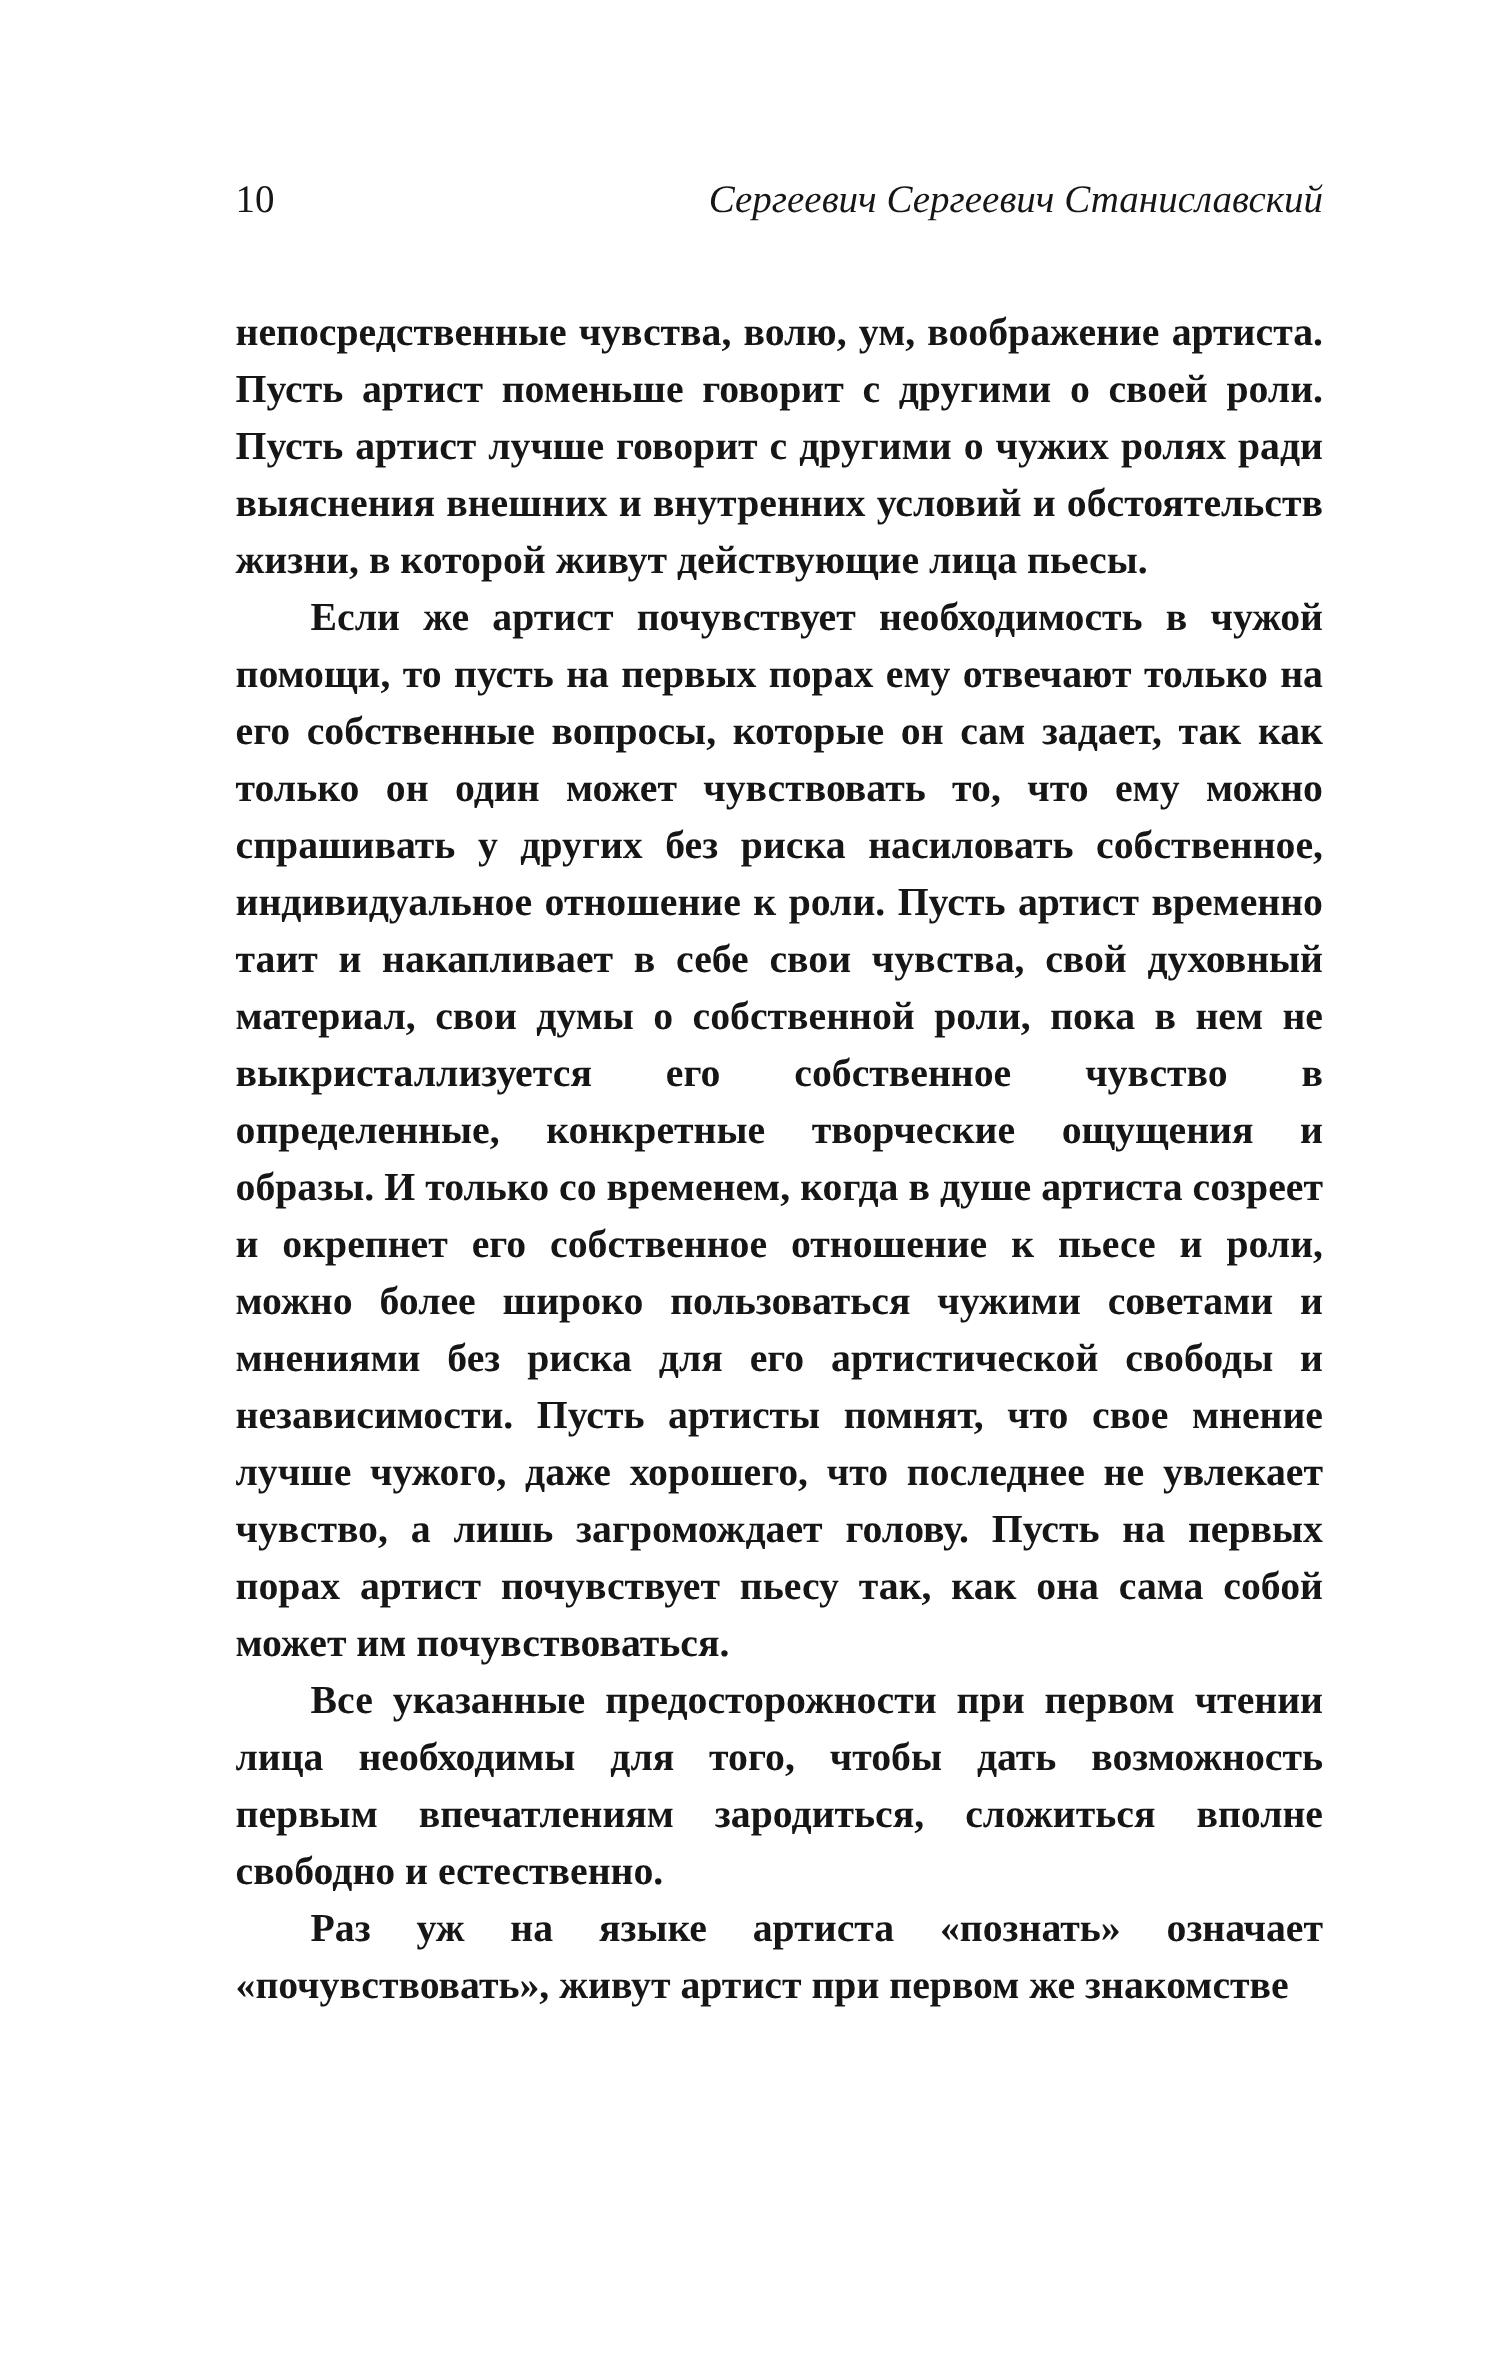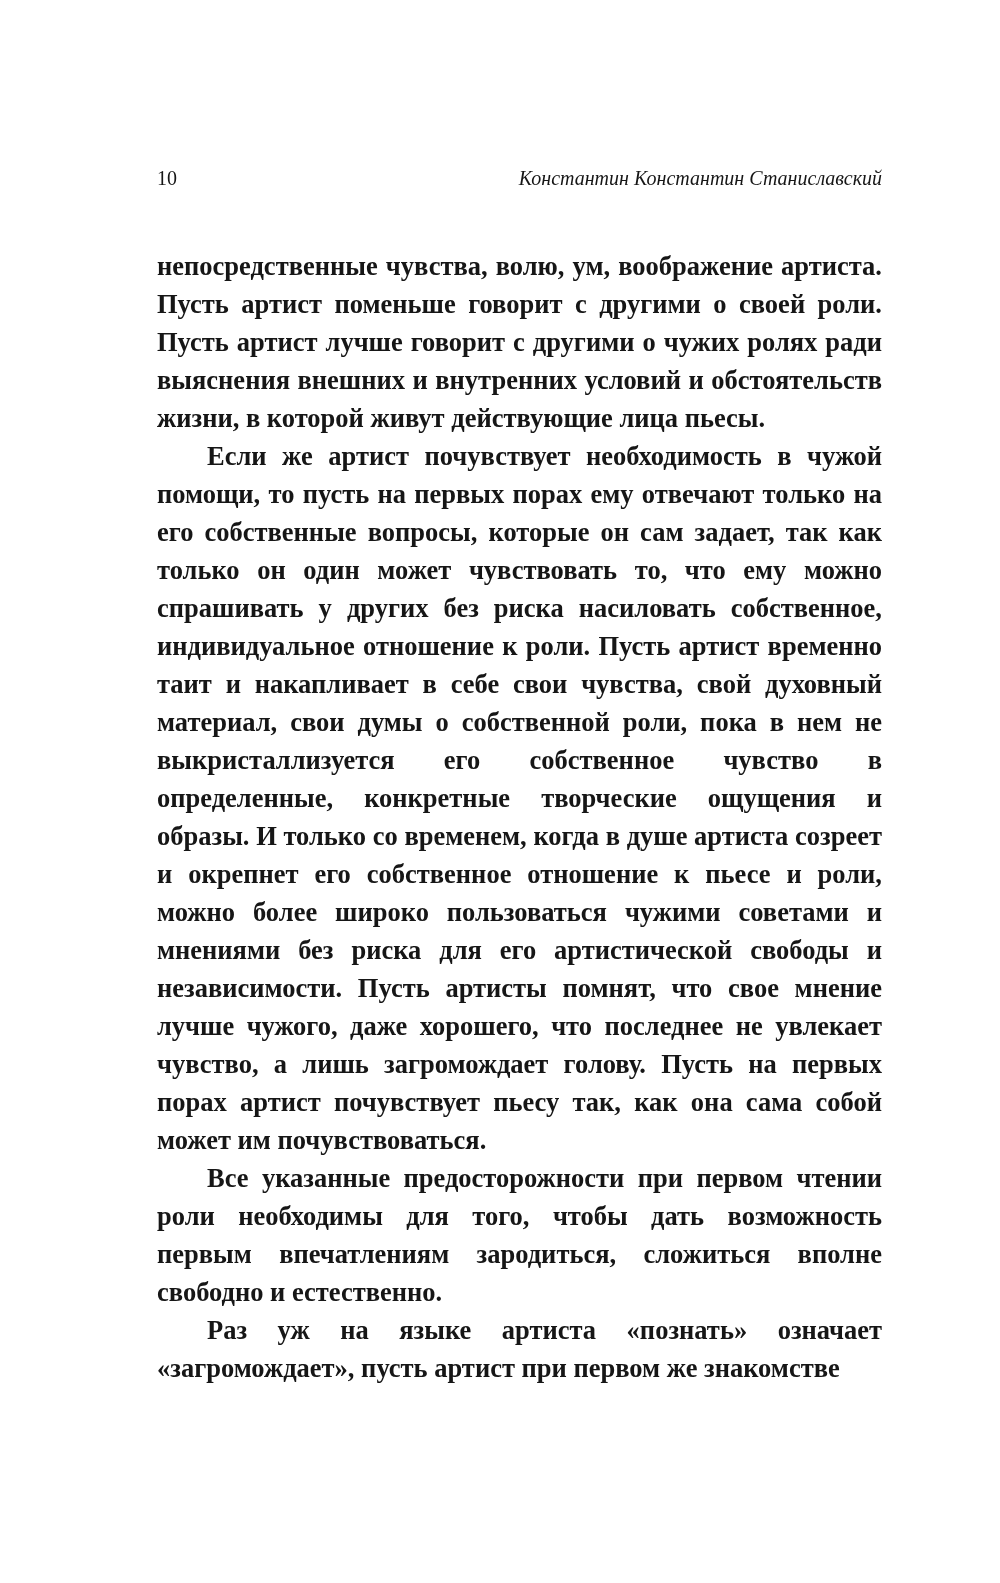--- a/index.html
+++ b/index.html
@@ -19,24 +19,23 @@
     width: 1000px;
     height: 1583px;
     padding: 118px 118px 0 157px;
     background: #ffffff;
     overflow: hidden;
   }
   .running-head {
     display: flex;
     justify-content: space-between;
     align-items: flex-start;
-    font-size: 20px;
+    font-size: 26px;
     line-height: 30px;
     margin-bottom: 54px;
-    margin-top: 45px;
   }
   .running-head .pagenum {
     font-style: normal;
   }
   .running-head .title {
     font-style: italic;
   }
   .body-text {
     font-size: 26.5px;
     line-height: 38px;
@@ -53,23 +52,23 @@
     text-indent: 50px;
   }
 </style>
 </head>
 <body>
 
 <div class="page">
 
   <div class="running-head">
     <span class="pagenum">10</span>
-    <span class="title">Константин Константин Станиславский</span>
+    <span class="title">Сергеевич Сергеевич Станиславский</span>
   </div>
 
   <div class="body-text">
     <p>непосредственные чувства, волю, ум, воображение артиста. Пусть артист поменьше говорит с другими о своей роли. Пусть артист лучше говорит с другими о чужих ролях ради выяснения внешних и внутренних условий и обстоятельств жизни, в которой живут действующие лица пьесы.</p>
     <p class="indent">Если же артист почувствует необходимость в чужой помощи, то пусть на первых порах ему отвечают только на его собственные вопросы, которые он сам задает, так как только он один может чувствовать то, что ему можно спрашивать у других без риска насиловать собственное, индивидуальное отношение к роли. Пусть артист временно таит и накапливает в себе свои чувства, свой духовный материал, свои думы о собственной роли, пока в нем не выкристаллизуется его собственное чувство в определенные, конкретные творческие ощущения и образы. И только со временем, когда в душе артиста созреет и окрепнет его собственное отношение к пьесе и роли, можно более широко пользоваться чужими советами и мнениями без риска для его артистической свободы и независимости. Пусть артисты помнят, что свое мнение лучше чужого, даже хорошего, что последнее не увлекает чувство, а лишь загромождает голову. Пусть на первых порах артист почувствует пьесу так, как она сама собой может им почувствоваться.</p>
-    <p class="indent">Все указанные предосторожности при первом чтении роли необходимы для того, чтобы дать возможность первым впечатлениям зародиться, сложиться вполне свободно и естественно.</p>
-    <p class="indent">Раз уж на языке артиста «познать» означает «загромождает», пусть артист при первом же знакомстве</p>
+    <p class="indent">Все указанные предосторожности при первом чтении лица необходимы для того, чтобы дать возможность первым впечатлениям зародиться, сложиться вполне свободно и естественно.</p>
+    <p class="indent">Раз уж на языке артиста «познать» означает «почувствовать», живут артист при первом же знакомстве</p>
   </div>
 
 </div>
 
 </body></html>

